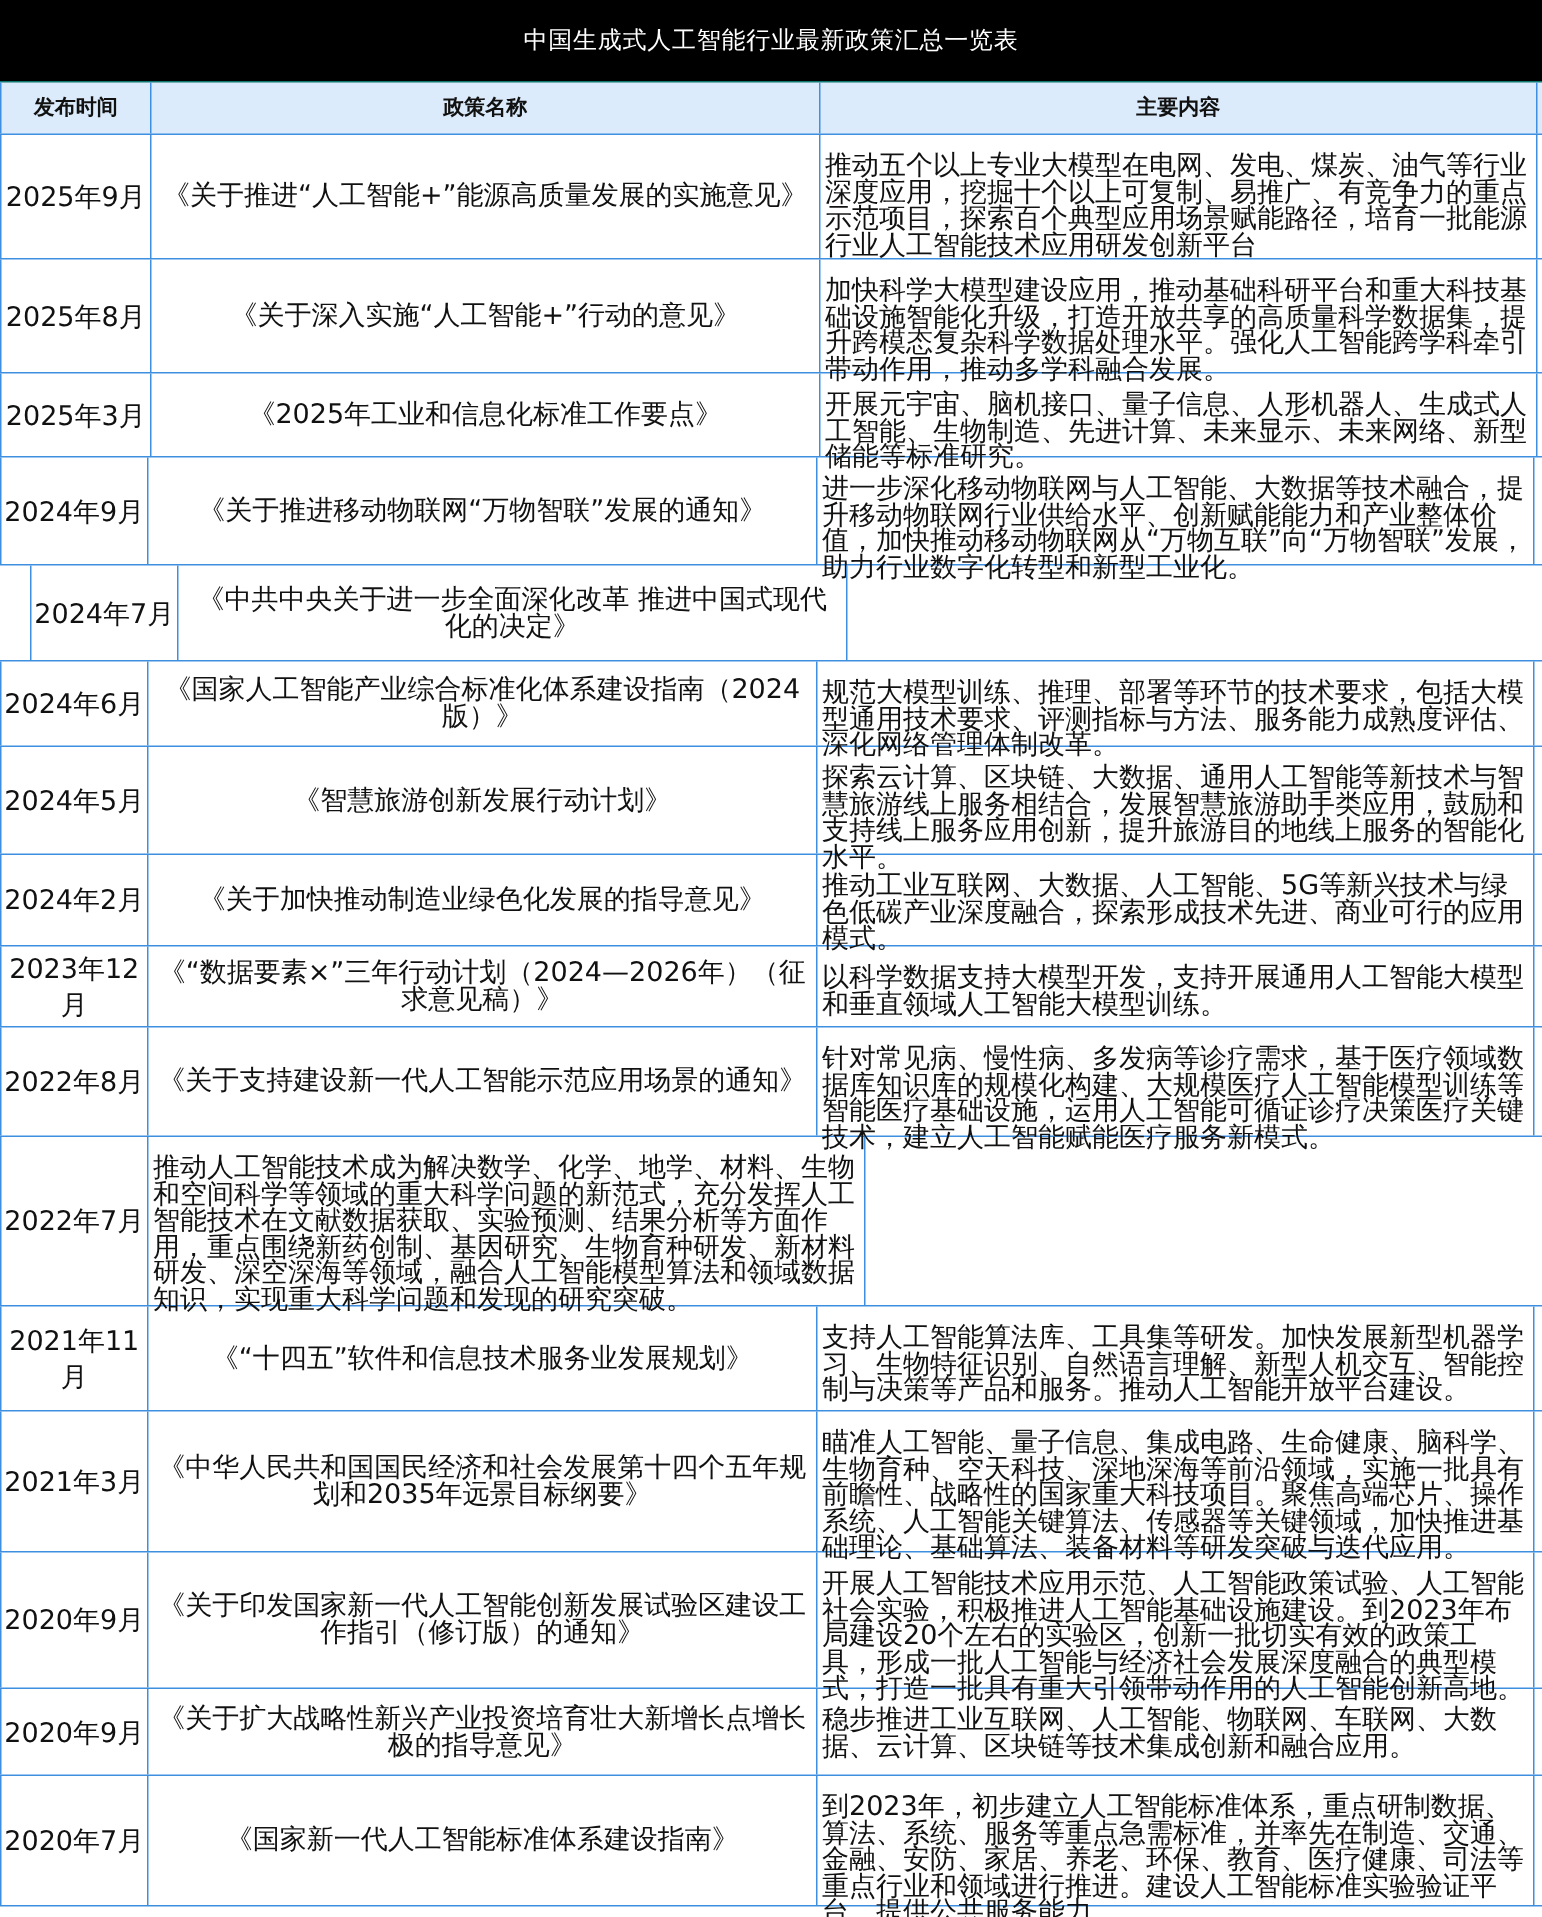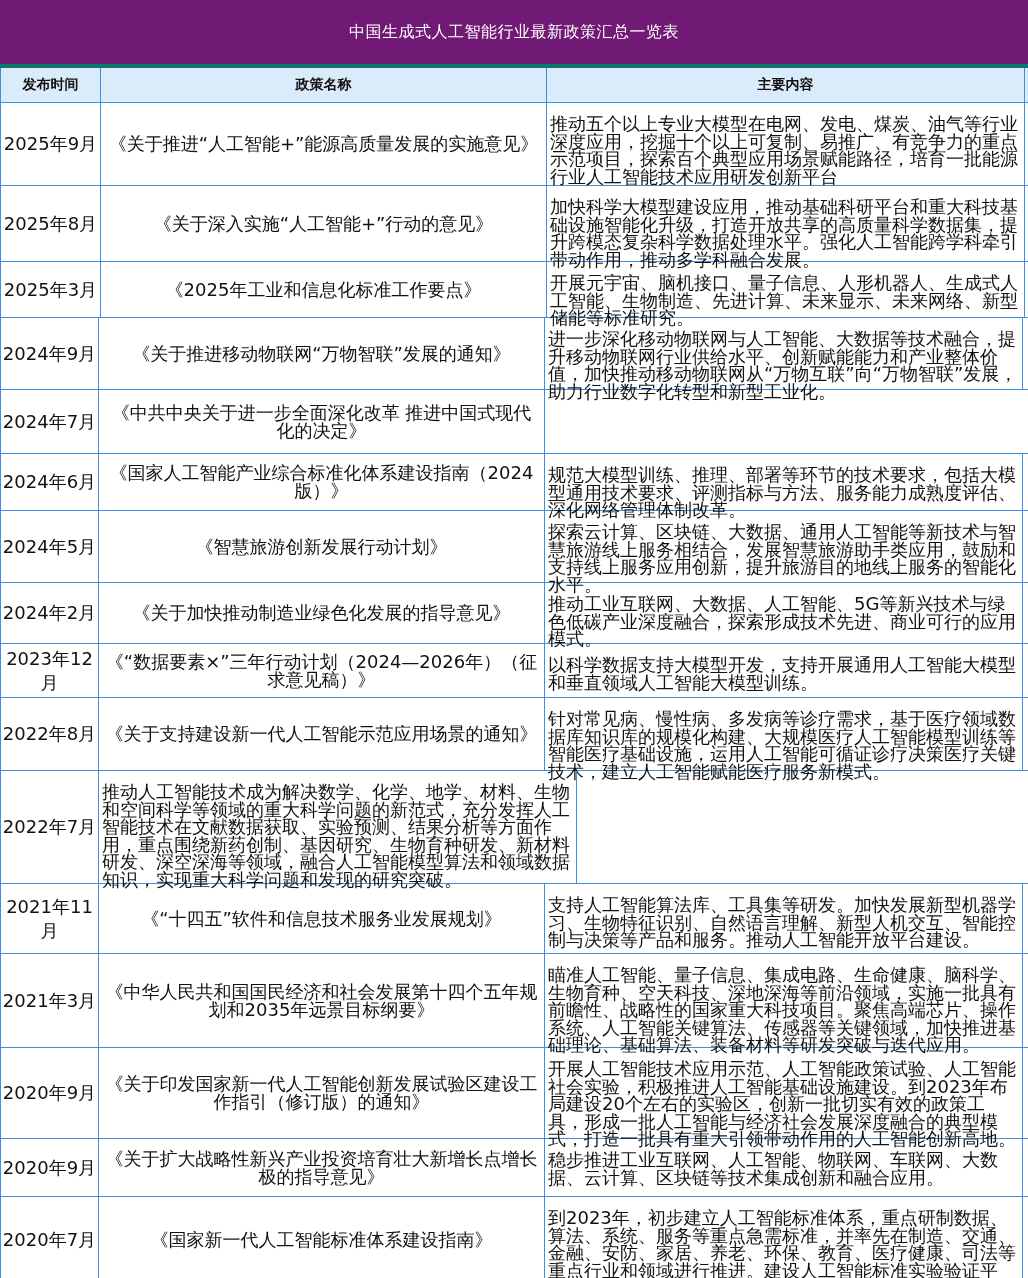--- a/index.html
+++ b/index.html
@@ -3,27 +3,27 @@
   <meta charset="utf-8">
   <style>
     html, body { margin: 0; padding: 0; background: #ffffff; }
     body {
       width: 1028px; height: 1278px; overflow: hidden;
       font-family: "DejaVu Sans", "Liberation Sans", sans-serif;
       color: #111111;
     }
     .page { position: relative; width: 1028px; }
     .title-bar {
-      height: 64px; background: #701a75; color: #ffffff;
+      height: 54px; background: #000000; color: #ffffff;
       display: flex; align-items: center; justify-content: center;
       font-size: 16px; letter-spacing: 0.5px;
     }
     .header-row {
       display: flex; height: 34px; background: #dcebfb;
-      border-top: 4px solid #0f766e; border-bottom: 1px solid #3f8fe0;
+      border-top: 1px solid #0f766e; border-bottom: 1px solid #3f8fe0;
     }
     .header-row > div {
       display: flex; align-items: center; justify-content: center;
       font-size: 14px; font-weight: bold; box-sizing: border-box;
     }
     .col-date { width: 101px; border-left: 1px solid #3f8fe0; border-right: 1px solid #3f8fe0; }
     .col-name { width: 446px; border-right: 1px solid #3f8fe0; }
     .col-content { width: 478px; border-right: 1px solid #3f8fe0; }
     .row { display: flex; border-bottom: 1.5px solid #3f8fe0; box-sizing: border-box; }
     .row > div { box-sizing: border-box; font-size: 18px; }
@@ -65,21 +65,21 @@
       <div class="row" style="height: 56px;">
         <div class="col-date cell-date">2025年3月</div>
         <div class="col-name cell-name">《2025年工业和信息化标准工作要点》</div>
         <div class="col-content cell-content">开展元宇宙、脑机接口、量子信息、人形机器人、生成式人工智能、生物制造、先进计算、未来显示、未来网络、新型储能等标准研究。</div>
       </div>
       <div class="row shift" style="height: 72px;">
         <div class="col-date cell-date">2024年9月</div>
         <div class="col-name cell-name">《关于推进移动物联网“万物智联”发展的通知》</div>
         <div class="col-content cell-content">进一步深化移动物联网与人工智能、大数据等技术融合，提升移动物联网行业供给水平、创新赋能能力和产业整体价值，加快推动移动物联网从“万物互联”向“万物智联”发展，助力行业数字化转型和新型工业化。</div>
       </div>
-      <div class="row shift" style="height: 64px;">
+      <div class="row shift" style="height: 64px; padding-left: 20px;">
         <div class="col-date cell-date">2024年7月</div>
         <div class="col-name cell-name">《中共中央关于进一步全面深化改革 推进中国式现代化的决定》</div>
       </div>
       <div class="row shift" style="height: 57px;">
         <div class="col-date cell-date">2024年6月</div>
         <div class="col-name cell-name">《国家人工智能产业综合标准化体系建设指南（2024版）》</div>
         <div class="col-content cell-content">规范大模型训练、推理、部署等环节的技术要求，包括大模型通用技术要求、评测指标与方法、服务能力成熟度评估、深化网络管理体制改革。</div>
       </div>
       <div class="row shift" style="height: 72px;">
         <div class="col-date cell-date">2024年5月</div>

